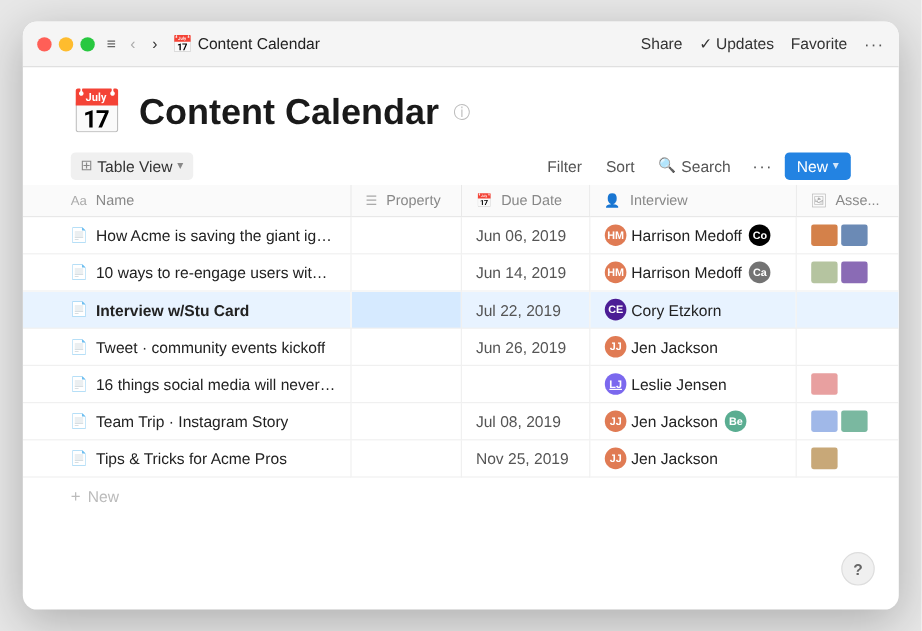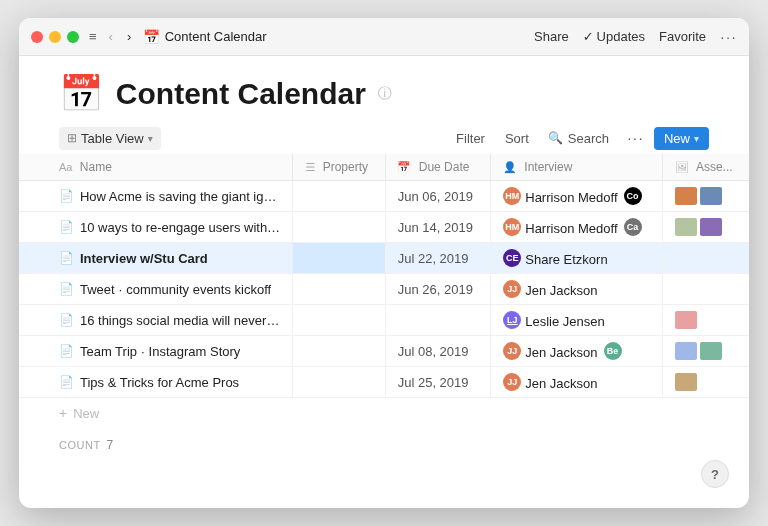--- a/index.html
+++ b/index.html
@@ -211,21 +211,21 @@
       gap: 6px;
     }
     .doc-icon {
       color: #bbb;
       font-size: 12px;
       flex-shrink: 0;
     }
     .date-cell { color: #555; }
     .assigned-cell {
       display: flex;
-      align-items: flex-end;
+      align-items: center;
       gap: 4px;
     }
     .avatar {
       width: 18px;
       height: 18px;
       border-radius: 50%;
       font-size: 9px;
       display: flex;
       align-items: center;
       justify-content: center;
@@ -441,21 +441,21 @@
                   <div class="cell-name">
     <span class="doc-icon">📄</span>
     <span style="overflow:hidden;text-overflow:ellipsis;font-weight:bold;">Interview w/Stu Card</span>
   </div>
                 </td>
                 <td style="background: rgb(214, 234, 255);"></td>
                 <td class="date-cell">Jul 22, 2019</td>
                 <td>
                   <div class="assigned-cell">
     <div class="avatar" style="background:#4c1d95;">CE</div>
-    <span>Share Etzkorn</span>
+    <span>Cory Etzkorn</span>
                   </div>
                 </td>
                 <td></td>
               </tr>
               <tr>
                 <td>
                   <div class="cell-name">
     <span class="doc-icon">📄</span>
     <span style="overflow:hidden;text-overflow:ellipsis;">Tweet · community events kickoff</span>
   </div>
@@ -515,41 +515,37 @@
                 </td>
               </tr>
               <tr>
                 <td>
                   <div class="cell-name">
     <span class="doc-icon">📄</span>
     <span style="overflow:hidden;text-overflow:ellipsis;text-align:center;">Tips &amp; Tricks for Acme Pros</span>
   </div>
                 </td>
                 <td></td>
-                <td class="date-cell">Jul 25, 2019</td>
+                <td class="date-cell">Nov 25, 2019</td>
                 <td>
                   <div class="assigned-cell">
     <div class="avatar" style="background:#e07b54;">JJ</div>
     <span>Jen Jackson</span>
                   </div>
                 </td>
                 <td>
                   <div class="asset-cell">
                     <div class="asset-thumb" style="background:#c8a878;"></div>
                   </div>
                 </td>
               </tr>
             </tbody>
         </table>
         <div class="new-row">
           <span style="font-size:14px;color:#bbb;">+</span>
           <span>New</span>
         </div>
-        <div class="count-row">
-          <span class="count-label">COUNT</span>
-          <span class="count-value">7</span>
-        </div>
       </div>
     </div>
   </div>
 
   <div class="help-btn">?</div>
 </div>
 
 </body></html>

